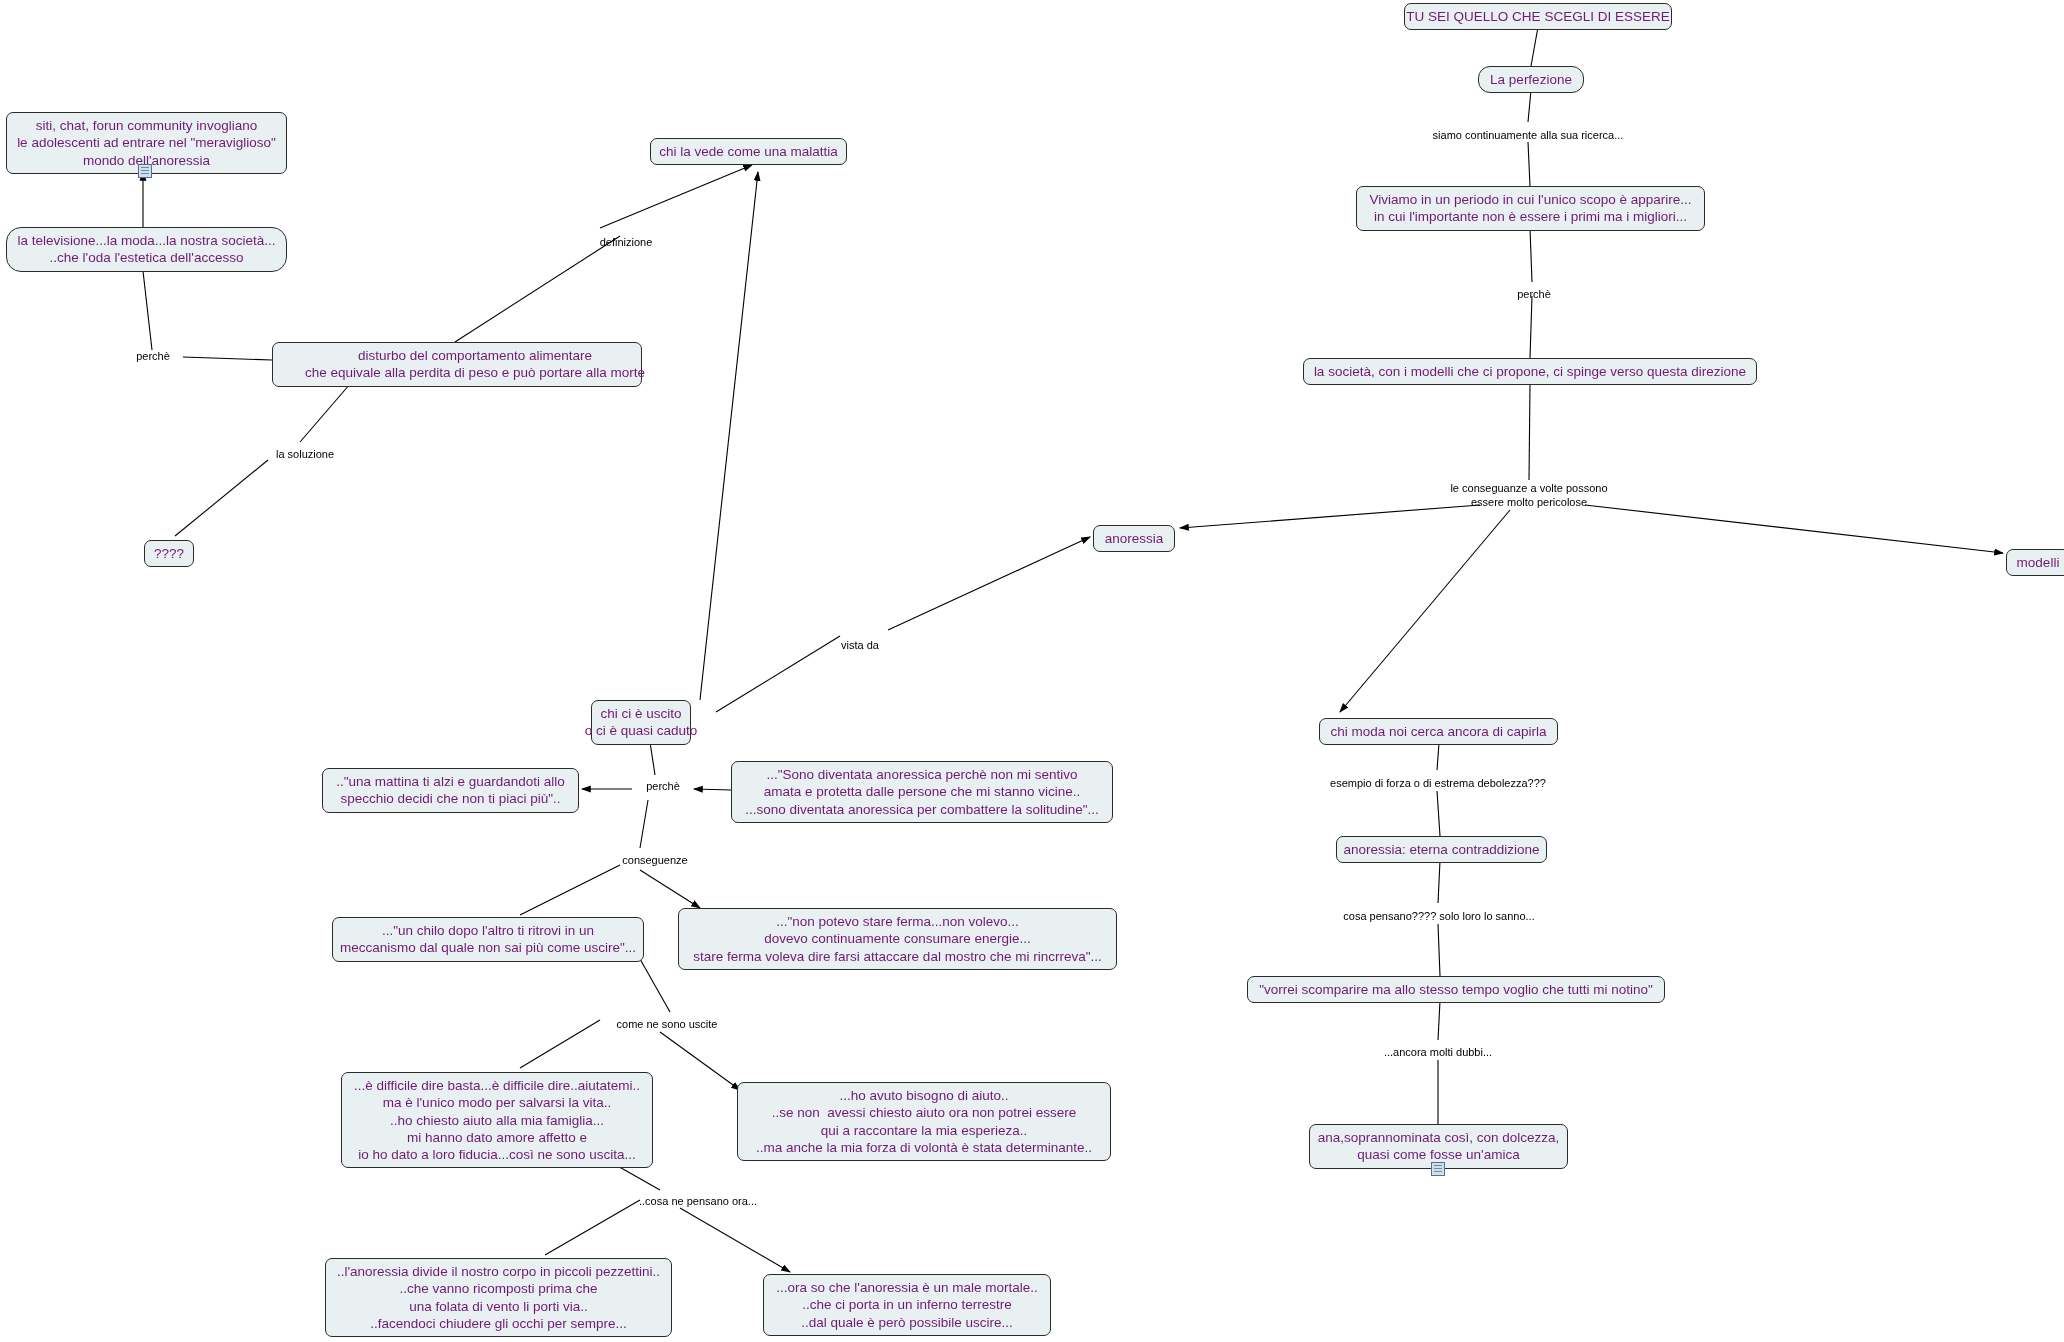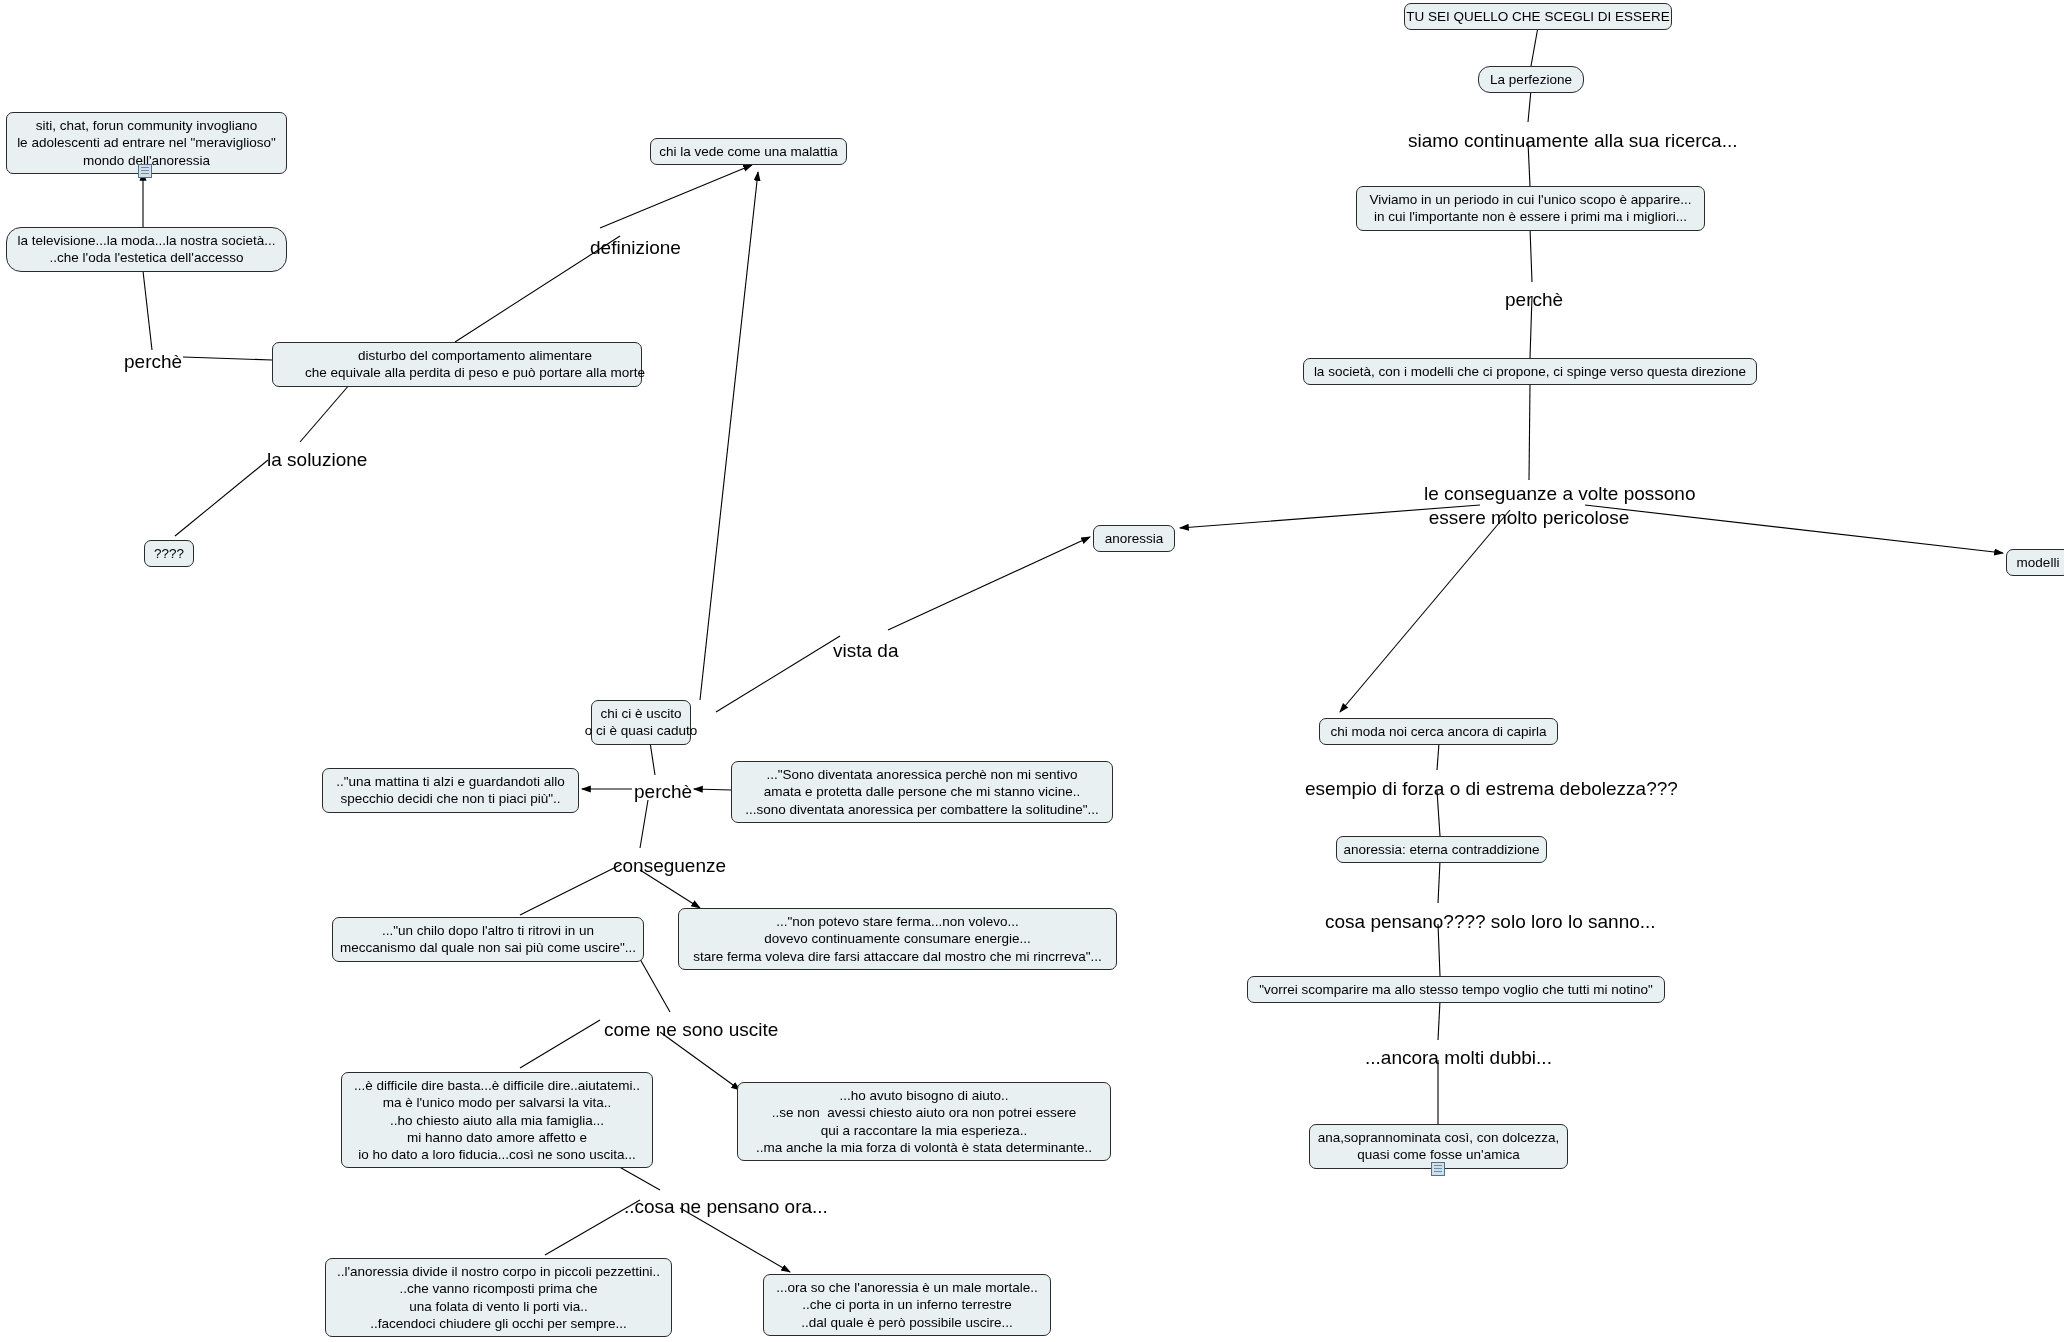--- a/index.html
+++ b/index.html
@@ -22,33 +22,33 @@
     width: 2064px;
     height: 1342px;
     pointer-events: none;
   }
   .node {
     position: absolute;
     box-sizing: border-box;
     background: #e8f0f2;
     border: 1px solid #2b2b2b;
     border-radius: 7px;
-    color: #000000;
+    color: #701a75;
     font-size: 13.5px;
     line-height: 1.28;
     text-align: center;
     padding: 4px 8px;
     white-space: pre;
     display: flex;
     align-items: center;
     justify-content: center;
   }
   .label {
     position: absolute;
-    font-size: 19px;
+    font-size: 11px;
     color: #000;
     white-space: pre;
     text-align: center;
     background: transparent;
     line-height: 1.25;
   }
   .badge {
     position: absolute;
     width: 14px;
     height: 14px;

